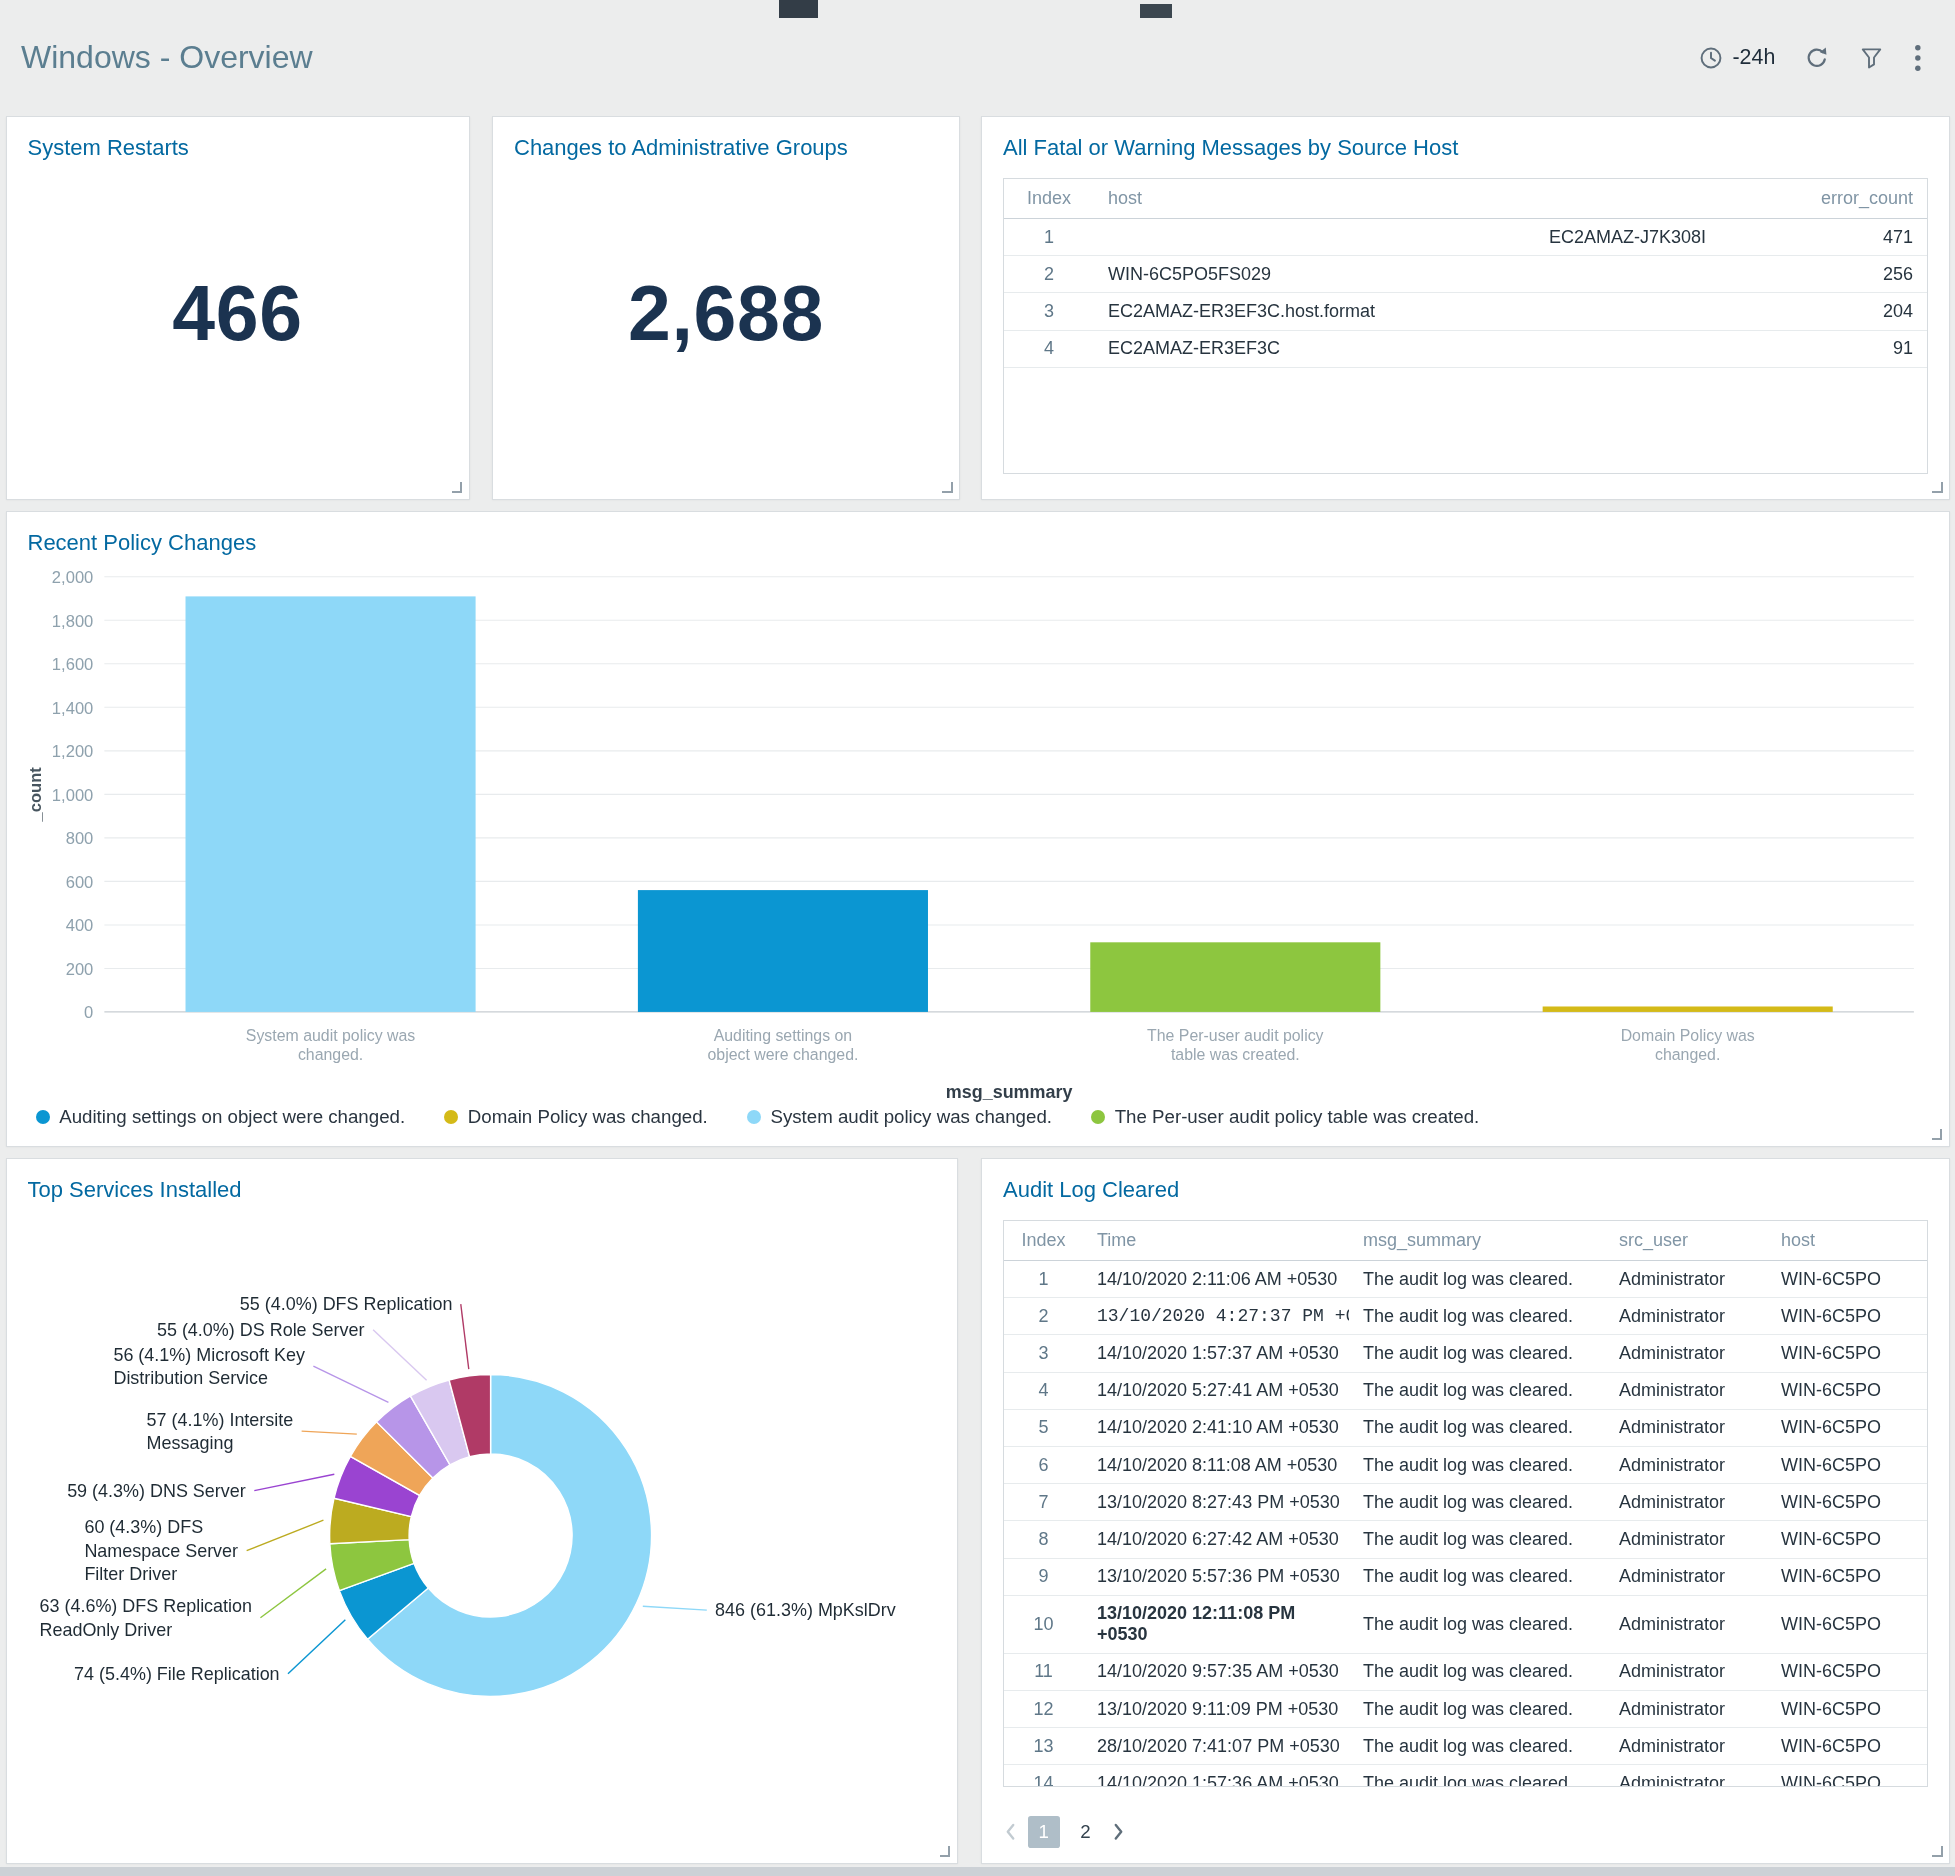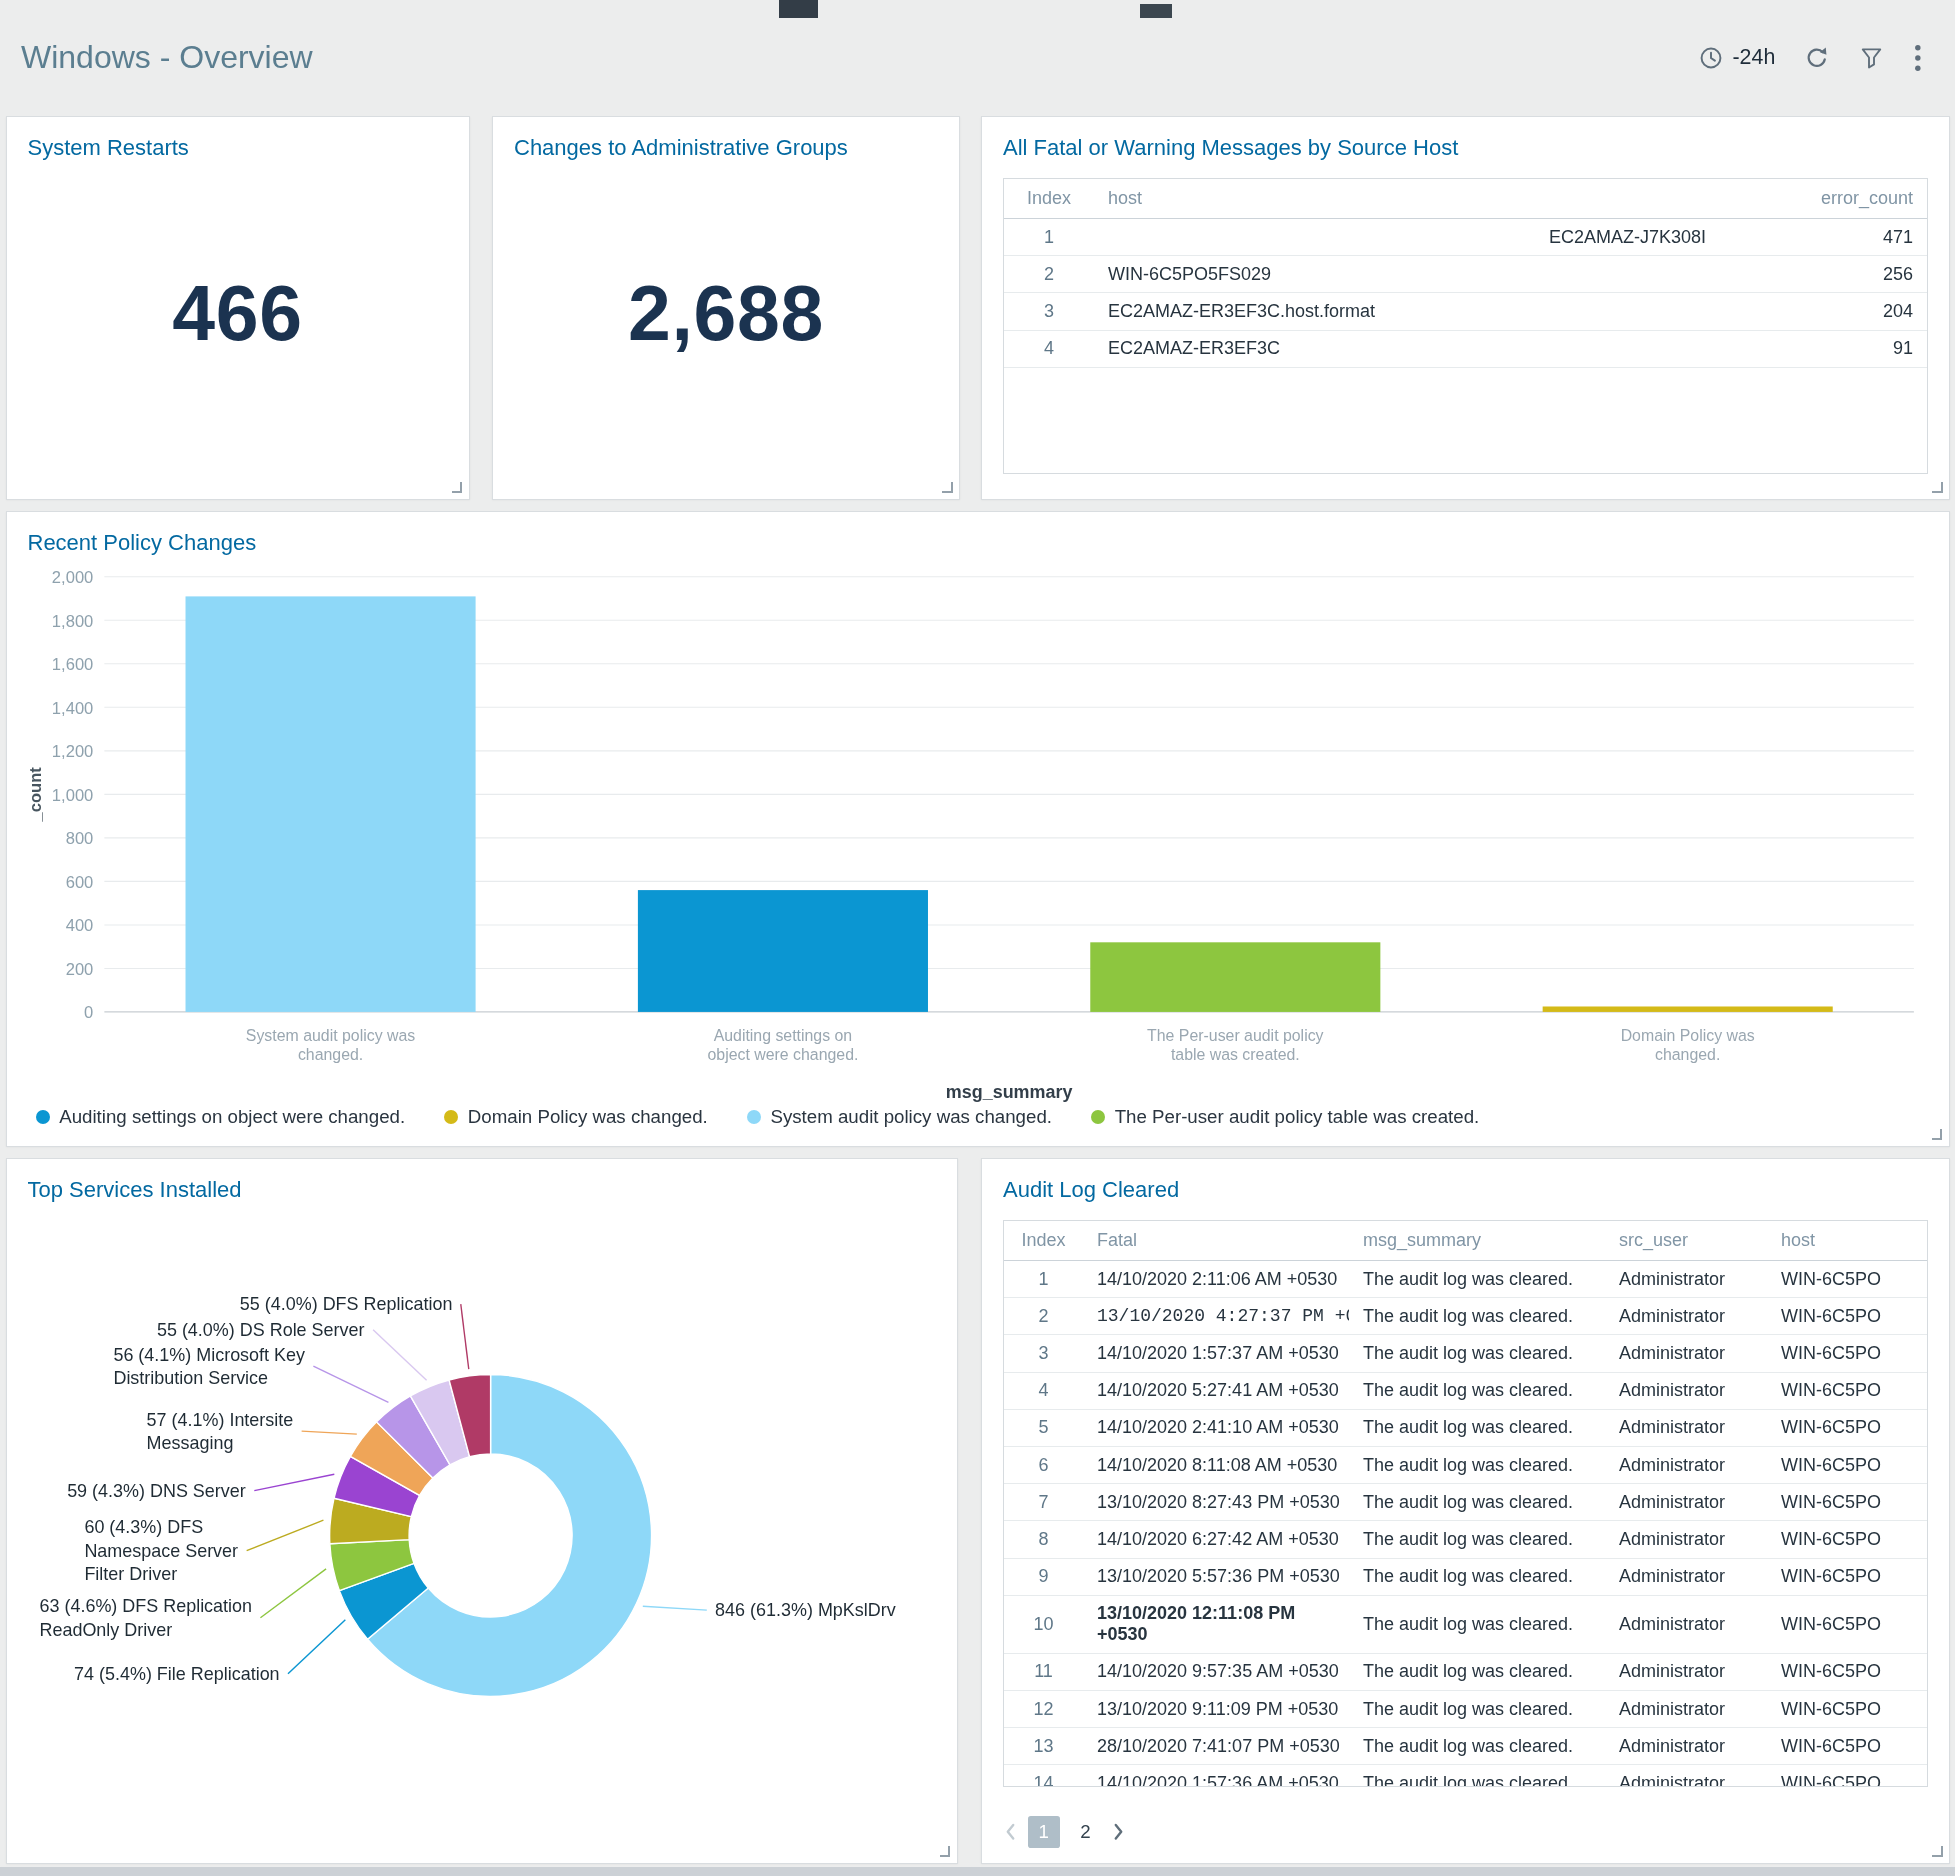--- a/index.html
+++ b/index.html
@@ -252,21 +252,21 @@
           <colgroup>
             <col style="width: 79px;">
             <col style="width: 266px;">
             <col style="width: 256px;">
             <col style="width: 162px;">
             <col>
           </colgroup>
           <thead>
             <tr>
               <th style="text-align: center;">Index</th>
-              <th style="text-align: left;">Fatal</th>
+              <th style="text-align: left;">Time</th>
               <th style="text-align: left;">msg_summary</th>
               <th style="text-align: left;">src_user</th>
               <th style="text-align: left;">host</th>
             </tr>
           </thead>
           <tbody>
             <tr>
               <td class="c-index" style="text-align: center;">1</td>
               <td class="c-pre" style="text-align: left;">14/10/2020 2:11:06 AM +0530</td>
               <td style="text-align: left;">The audit log was cleared.</td>

